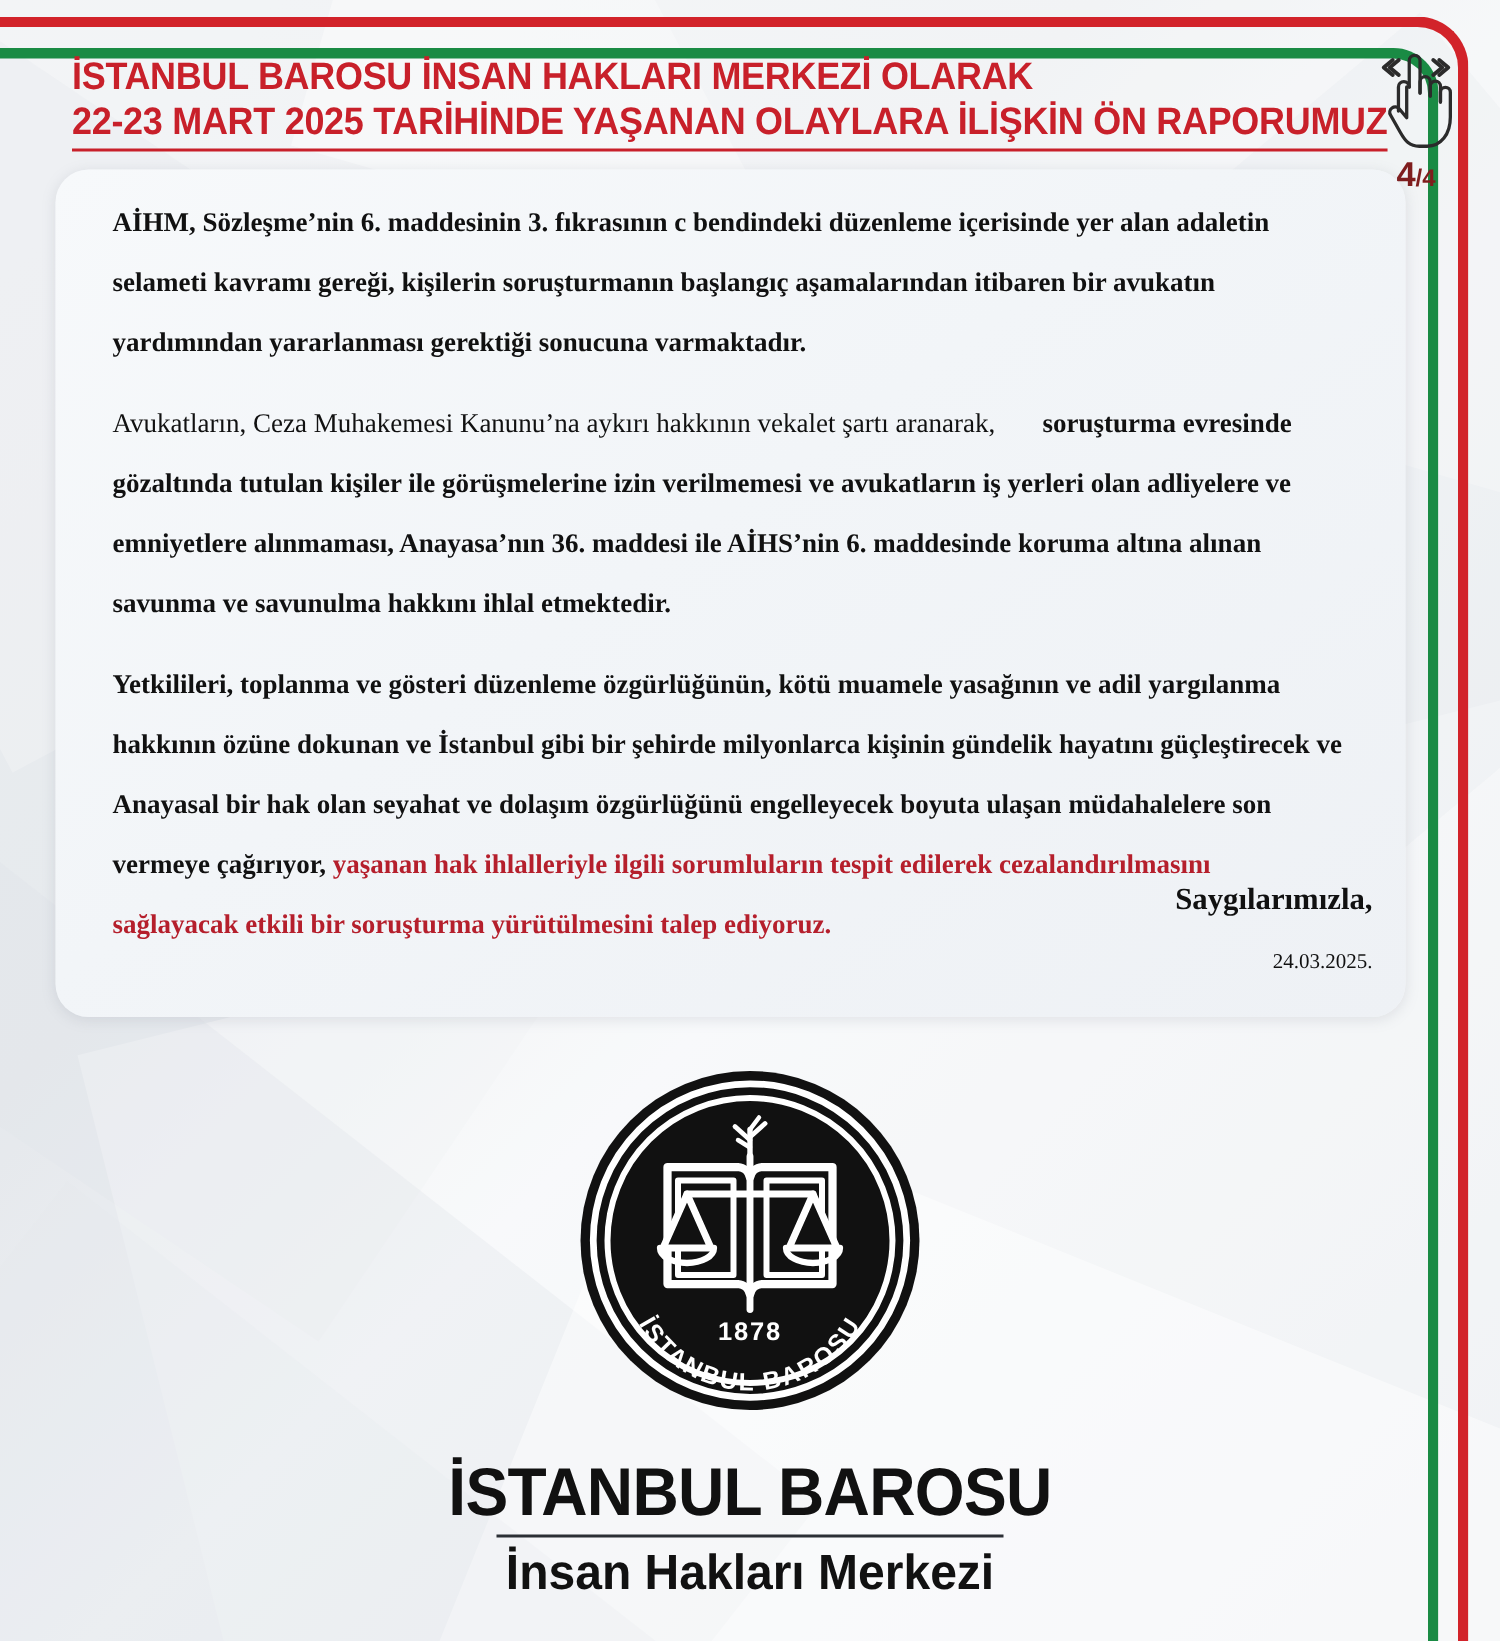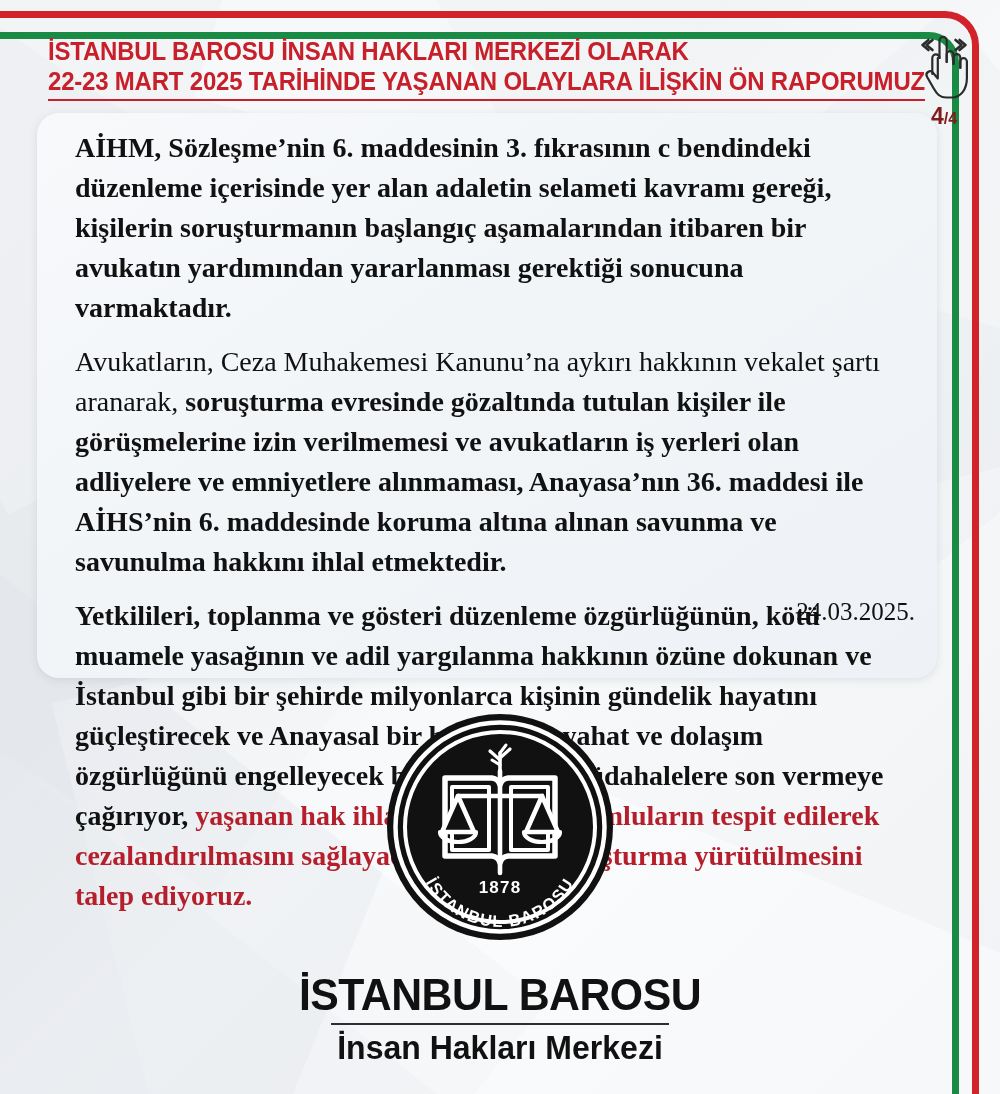--- a/index.html
+++ b/index.html
@@ -124,48 +124,48 @@
     box-shadow: 0 2px 9px rgba(120,130,145,.18);
   }
 
   .body-text {
     position: absolute;
     left: 37px;
     top: 128px;
     width: 890px;
     font-family: "Liberation Serif", serif;
     color: #111111;
-    font-size: 28px;
+    font-size: 18px;
     line-height: 40px;
   }
   .body-text p {
     margin: 0 0 14px 0;
     padding: 0 32px 0 38px;
     text-align: left;
   }
   .p-bold { font-weight: bold; }
-  .b { font-weight: bold; }
+  .b { font-weight: bold; margin-left: 27px; }
   .red { color: #b51f2c; font-weight: bold; }
 
   .signoff {
     position: absolute;
     left: 520px;
     top: 585px;
     width: 395px;
     text-align: right;
     font-family: "Liberation Serif", serif;
     color: #111;
   }
   .signoff .regards {
     font-size: 20.5px;
     font-weight: bold;
     line-height: 30px;
   }
   .signoff .date {
-    font-size: 25px;
+    font-size: 14px;
     font-weight: normal;
     line-height: 30px;
     margin-top: 12px;
   }
 
   
   .seal {
     position: absolute;
     left: 386px;
     top: 713px;
@@ -248,20 +248,21 @@
 
 <div class="card"></div>
 
 <div class="body-text">
   <p class="p-bold">AİHM, Sözleşme’nin 6. maddesinin 3. fıkrasının c bendindeki düzenleme içerisinde yer alan adaletin selameti kavramı gereği, kişilerin soruşturmanın başlangıç aşamalarından itibaren bir avukatın yardımından yararlanması gerektiği sonucuna varmaktadır.</p>
   <p><span>Avukatların, Ceza Muhakemesi Kanunu’na aykırı hakkının vekalet şartı aranarak, </span><span class="b">soruşturma evresinde gözaltında tutulan kişiler ile görüşmelerine izin verilmemesi ve avukatların iş yerleri olan adliyelere ve emniyetlere alınmaması, Anayasa’nın 36. maddesi ile AİHS’nin 6. maddesinde koruma altına alınan savunma ve savunulma hakkını ihlal etmektedir.</span></p>
   <p class="p-bold"><span>Yetkilileri, toplanma ve gösteri düzenleme özgürlüğünün, kötü muamele yasağının ve adil yargılanma hakkının özüne dokunan ve İstanbul gibi bir şehirde milyonlarca kişinin gündelik hayatını güçleştirecek ve Anayasal bir hak olan seyahat ve dolaşım özgürlüğünü engelleyecek boyuta ulaşan müdahalelere son vermeye çağırıyor, </span><span class="red">yaşanan hak ihlalleriyle ilgili sorumluların tespit edilerek cezalandırılmasını sağlayacak etkili bir soruşturma yürütülmesini talep ediyoruz.</span></p>
 </div>
 
 <div class="signoff">
+  <div class="regards">Saygılarımızla,</div>
   <div class="date">24.03.2025.</div>
 </div>
 
 <div class="seal">
   <svg width="228" height="228" viewBox="0 0 228 228">
 
     <circle cx="114" cy="114" r="113" fill="#111111"></circle>
 
     <circle cx="114" cy="114" r="104.5" fill="none" stroke="#ffffff" stroke-width="4.5"></circle>
     <circle cx="114" cy="114" r="95" fill="none" stroke="#ffffff" stroke-width="4"></circle>

